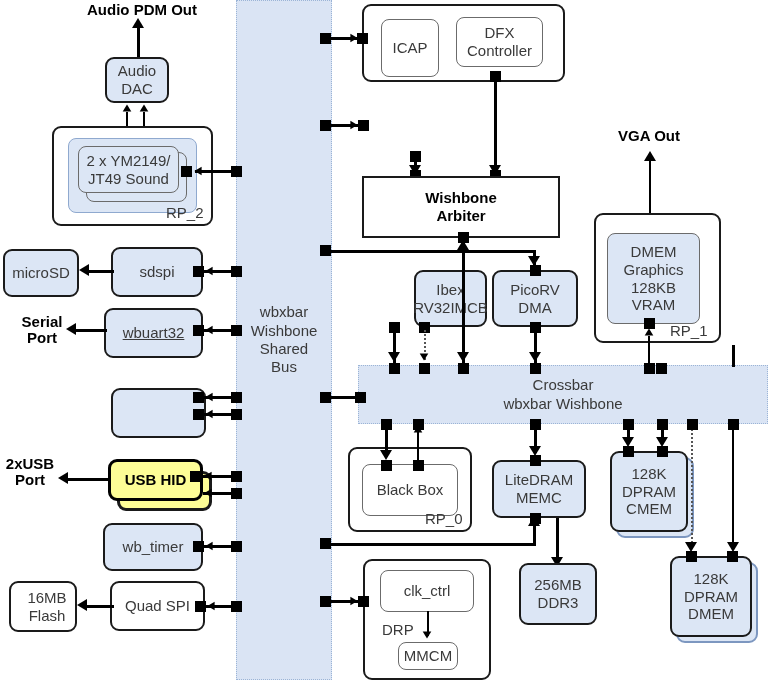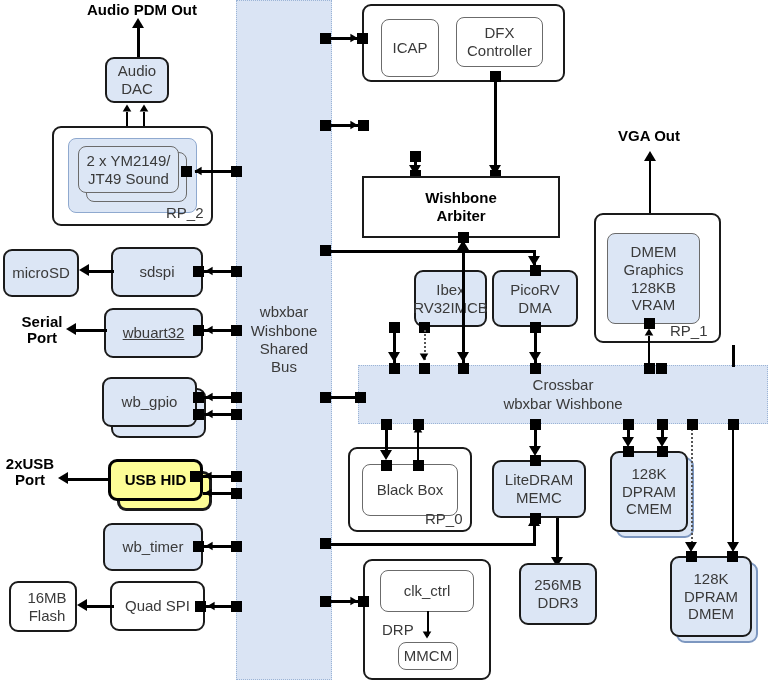--- a/index.html
+++ b/index.html
@@ -118,23 +118,20 @@
     <span>wbuart32</span>
   </div>
   <div class="hline" style="left:75px;top:329px;width:32px;"></div>
   <div class="ar ar-l" style="left:66px;top:323px;"></div>
   <div class="port" style="left:193px;top:325px;"></div>
   <div class="port" style="left:231px;top:325px;"></div>
   <div class="hline" style="left:204px;top:329px;width:31px;"></div>
   <div class="ar ar-l ar-s" style="left:204px;top:324px;"></div>
 
   <div class="shadowbox" style="left:111px;top:388px;width:95px;height:50px;background:#dce6f5;"></div>
-  <div class="blk blue" style="left:102px;top:377px;width:95px;height:50px;">
-    <span>wb_gpio</span>
-  </div>
   <div class="port" style="left:193px;top:392px;"></div>
   <div class="port" style="left:231px;top:392px;"></div>
   <div class="hline" style="left:204px;top:396px;width:31px;"></div>
   <div class="ar ar-l ar-s" style="left:204px;top:391px;"></div>
   <div class="port" style="left:193px;top:409px;"></div>
   <div class="port" style="left:231px;top:409px;"></div>
   <div class="hline" style="left:204px;top:413px;width:31px;"></div>
   <div class="ar ar-l ar-s" style="left:204px;top:408px;"></div>
 
   <div class="lbl" style="left:1px;top:453px;width:58px;height:38px;display:flex;align-items:center;justify-content:center;">

